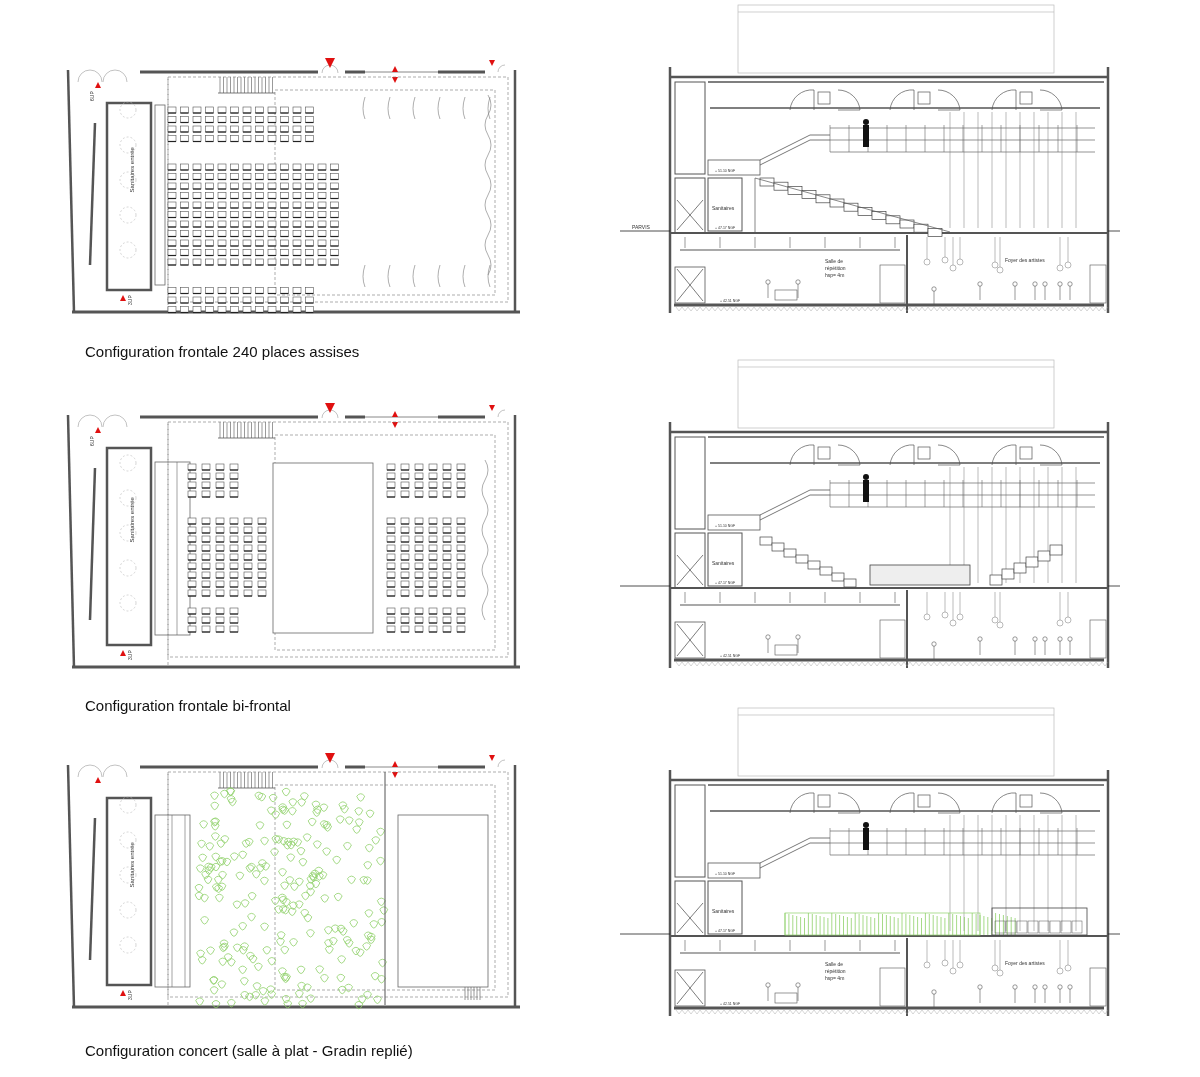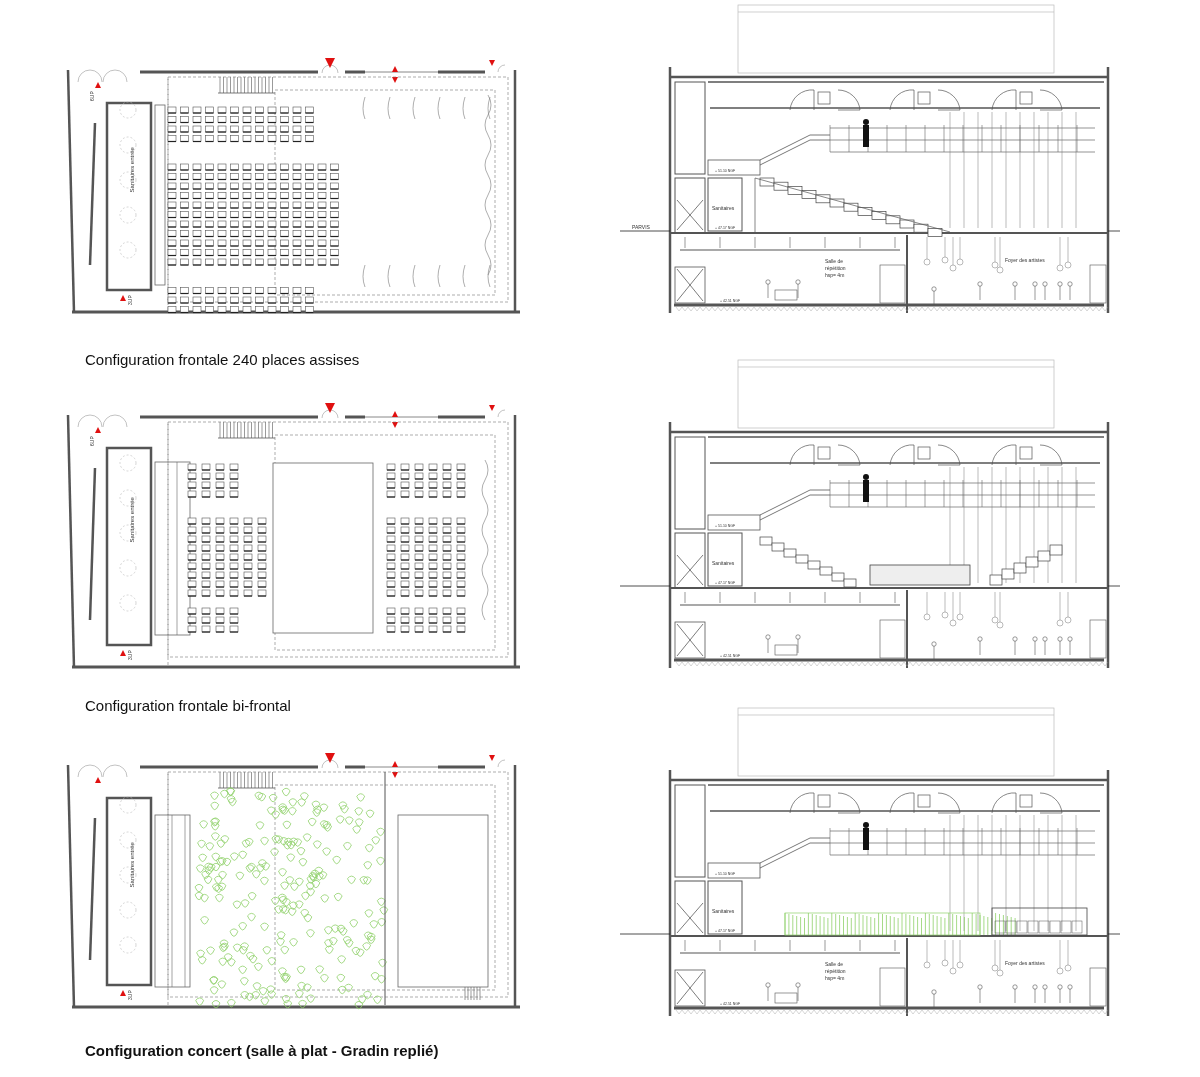--- a/index.html
+++ b/index.html
@@ -1033,21 +1033,21 @@
       <path d="M355 210 q-4 12 0 22" stroke="#777" fill="none" stroke-width="0.6"></path>
       <path d="M380 42 q-4 12 0 22" stroke="#777" fill="none" stroke-width="0.6"></path>
       <path d="M380 210 q-4 12 0 22" stroke="#777" fill="none" stroke-width="0.6"></path>
       <path d="M405 42 q-4 12 0 22" stroke="#777" fill="none" stroke-width="0.6"></path>
       <path d="M405 210 q-4 12 0 22" stroke="#777" fill="none" stroke-width="0.6"></path>
       <path d="M430 42 q-4 12 0 22" stroke="#777" fill="none" stroke-width="0.6"></path>
       <path d="M430 210 q-4 12 0 22" stroke="#777" fill="none" stroke-width="0.6"></path>
       <path d="M428 40 q6 10 0 20 q-6 10 0 20 q6 10 0 20 q-6 10 0 20 q6 10 0 20 q-6 10 0 20 q6 10 0 20 q-6 10 0 20 q6 10 0 20" stroke="#777" fill="none" stroke-width="0.6"></path>
     </svg>
 </div>
-<div class="caption" style="left:85px;top:343px;margin-top:8px;">Configuration frontale 240 places assises</div>
+<div class="caption" style="left:85px;top:343px;">Configuration frontale 240 places assises</div>
 
 <div class="panel" style="left:620px;top:0px;width:500px;height:330px;">
   <svg width="500" height="330" viewBox="0 0 500 330" id="sec0">
       <rect x="118" y="5" width="316" height="68" stroke="#bbbbbb" fill="none" stroke-width="0.7" stroke-dasharray="none"></rect>
       <line x1="118" y1="12" x2="434" y2="12" stroke="#bbbbbb" stroke-width="0.7" stroke-dasharray="none"></line>
       <line x1="50" y1="67" x2="50" y2="313" stroke="#555555" stroke-width="2.5" stroke-dasharray="none"></line>
       <line x1="488" y1="67" x2="488" y2="313" stroke="#555555" stroke-width="2.5" stroke-dasharray="none"></line>
       <line x1="50" y1="77" x2="488" y2="77" stroke="#555555" stroke-width="2.5" stroke-dasharray="none"></line>
       <line x1="88" y1="82" x2="484" y2="82" stroke="#555555" stroke-width="1.5" stroke-dasharray="none"></line>
       <line x1="50" y1="233" x2="488" y2="233" stroke="#555555" stroke-width="2" stroke-dasharray="none"></line>
@@ -2533,21 +2533,21 @@
       <g>
         <line x1="405" y1="237" x2="405" y2="250" stroke="#555" stroke-width="0.6" stroke-dasharray="none"></line>
         <line x1="408" y1="237" x2="408" y2="250" stroke="#555" stroke-width="0.6" stroke-dasharray="none"></line>
         <line x1="411" y1="237" x2="411" y2="250" stroke="#555" stroke-width="0.6" stroke-dasharray="none"></line>
         <line x1="414" y1="237" x2="414" y2="250" stroke="#555" stroke-width="0.6" stroke-dasharray="none"></line>
         <line x1="417" y1="237" x2="417" y2="250" stroke="#555" stroke-width="0.6" stroke-dasharray="none"></line>
         <line x1="420" y1="237" x2="420" y2="250" stroke="#555" stroke-width="0.6" stroke-dasharray="none"></line>
       </g>
     </svg>
 </div>
-<div class="caption" style="left:85px;top:1042px;font-weight:bold;">Configuration concert (salle à plat - Gradin replié)</div>
+<div class="caption" style="left:85px;top:1042px;">Configuration concert (salle à plat - Gradin replié)</div>
 
 <div class="panel" style="left:620px;top:700px;width:500px;height:340px;">
   <svg width="500" height="340" viewBox="0 0 500 340" id="sec2">
       <rect x="118" y="8" width="316" height="68" stroke="#bbbbbb" fill="none" stroke-width="0.7" stroke-dasharray="none"></rect>
       <line x1="118" y1="15" x2="434" y2="15" stroke="#bbbbbb" stroke-width="0.7" stroke-dasharray="none"></line>
       <line x1="50" y1="70" x2="50" y2="316" stroke="#555555" stroke-width="2.5" stroke-dasharray="none"></line>
       <line x1="488" y1="70" x2="488" y2="316" stroke="#555555" stroke-width="2.5" stroke-dasharray="none"></line>
       <line x1="50" y1="80" x2="488" y2="80" stroke="#555555" stroke-width="2.5" stroke-dasharray="none"></line>
       <line x1="88" y1="85" x2="484" y2="85" stroke="#555555" stroke-width="1.5" stroke-dasharray="none"></line>
       <line x1="50" y1="236" x2="488" y2="236" stroke="#555555" stroke-width="2" stroke-dasharray="none"></line>

